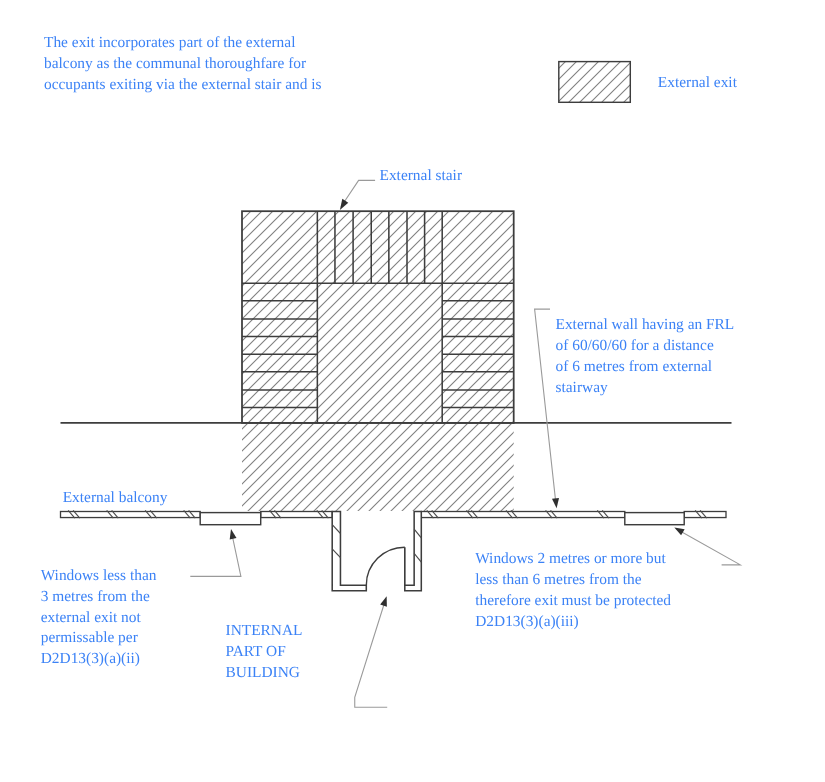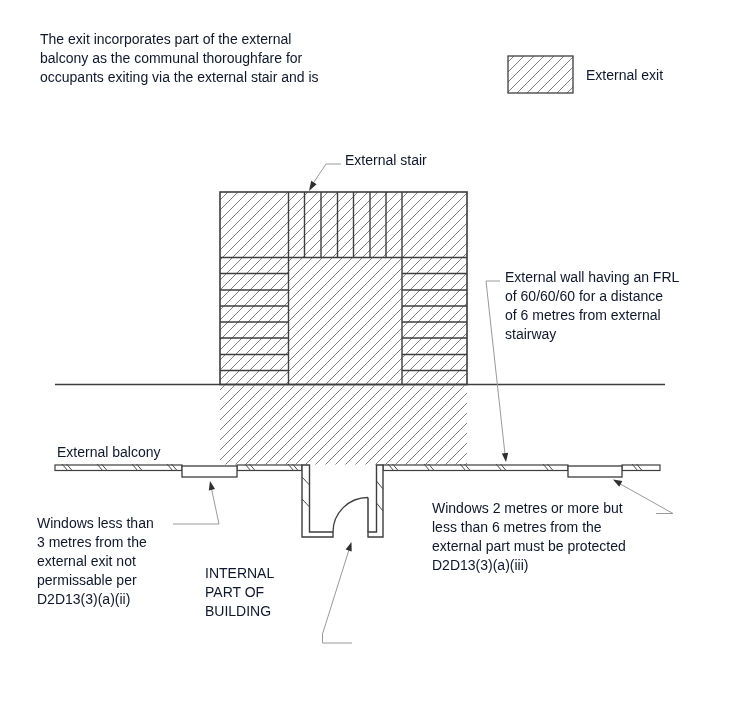--- a/index.html
+++ b/index.html
@@ -1,19 +1,19 @@
 <!DOCTYPE html>
 <html><head>
 <meta charset="utf-8">
 <style>
   html,body{margin:0;padding:0;background:#ffffff;}
   #page{position:relative;width:750px;height:711px;background:#ffffff;overflow:hidden;
         font-family:"Liberation Sans",sans-serif;color:#3d3d3d;}
   #diagram{position:absolute;left:0;top:0;}
-  .lbl{position:absolute;font-size:14px;line-height:19px;color:#0f172a;white-space:nowrap;}
+  .lbl{position:absolute;font-size:14px;line-height:19px;color:#3b82f6;white-space:nowrap;font-family:Liberation Serif, serif;}
 </style>
 </head>
 <body>
 
 <div id="page">
 
   <svg id="diagram" width="750" height="711" viewBox="0 0 750 711">
     <defs>
       <pattern id="hatch" patternUnits="userSpaceOnUse" width="10" height="10">
         <path d="M-1,1 l2,-2 M-1,11 L11,-1 M9,11 l2,-2" stroke="#808080" stroke-width="1" fill="none"></path>
@@ -129,25 +129,25 @@
       <polygon points="351.5,542 351.7,551.6 345.6,549.6"></polygon>
     </g>
   </svg>
 
   <div class="lbl" style="left:40px;top:30px;">
     <div>The exit incorporates part of the external</div>
     <div>balcony as the communal thoroughfare for</div>
     <div>occupants exiting via the external stair and is</div>
   </div>
 
-  <div class="lbl" style="left:586px;top:66px;">External exit</div>
+  <div class="lbl" style="left:598px;top:66px;">External exit</div>
 
   <div class="lbl" style="left:345px;top:151px;">External stair</div>
 
-  <div class="lbl" style="left:505px;top:268px;">
+  <div class="lbl" style="left:505px;top:286px;">
     <div>External wall having an FRL</div>
     <div>of 60/60/60 for a distance</div>
     <div>of 6 metres from external</div>
     <div>stairway</div>
   </div>
 
   <div class="lbl" style="left:57px;top:443px;">External balcony</div>
 
   <div class="lbl" style="left:37px;top:514px;">
     <div>Windows less than</div>
@@ -159,18 +159,18 @@
 
   <div class="lbl" style="left:205px;top:564px;">
     <div>INTERNAL</div>
     <div>PART OF</div>
     <div>BUILDING</div>
   </div>
 
   <div class="lbl" style="left:432px;top:499px;">
     <div>Windows 2 metres or more but</div>
     <div>less than 6 metres from the</div>
-    <div>external part must be protected</div>
+    <div>therefore exit must be protected</div>
     <div>D2D13(3)(a)(iii)</div>
   </div>
 
 
 </div>
 
 </body></html>

